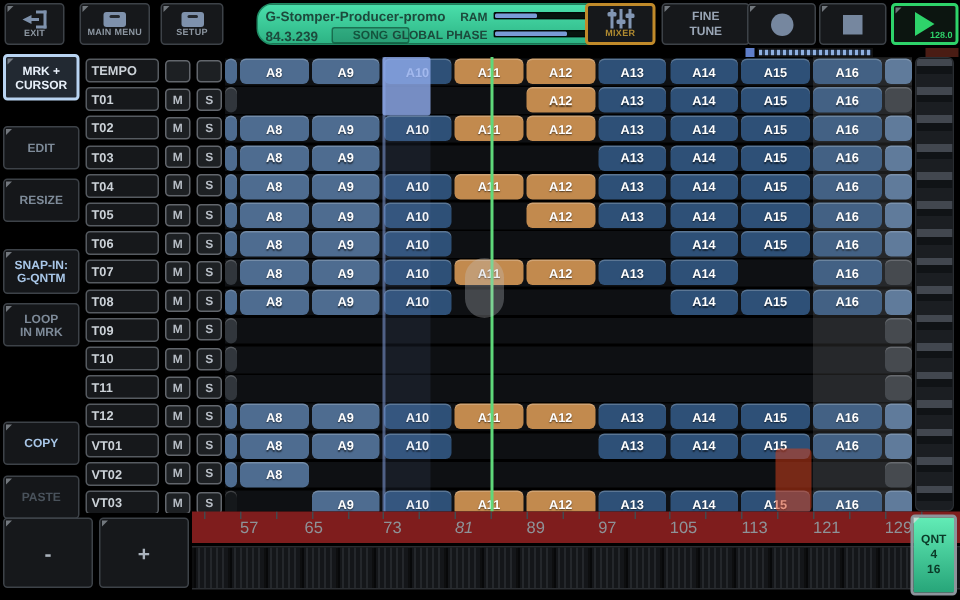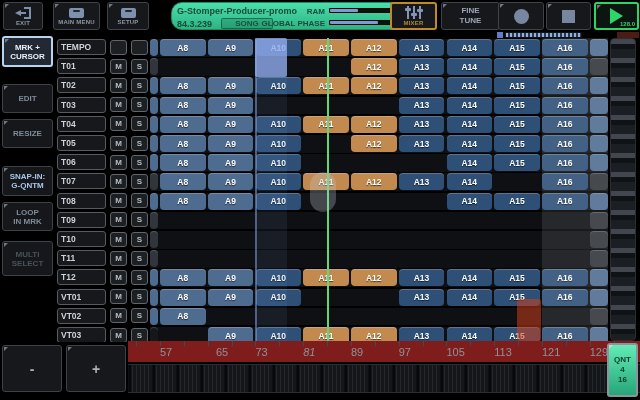--- a/index.html
+++ b/index.html
@@ -198,22 +198,22 @@
   <div id="sidebar">
     <div id="mode-tag">MODE</div>
   <div class="side-btn active" style="top: 4px; height: 31px;"><span class="fold"></span><span>MRK +
 CURSOR</span></div>
       <div class="side-btn normal" style="top: 87px; height: 29px;"><span class="fold"></span><span>RESIZE</span></div>
       <div class="side-btn normal" style="top: 52px; height: 29px;"><span class="fold"></span><span>EDIT</span></div>
       <div class="side-btn accent" style="top: 134px; height: 30px;"><span class="fold"></span><span>SNAP-IN:
 G-QNTM</span></div>
       <div class="side-btn normal" style="top: 170px; height: 29px;"><span class="fold"></span><span>LOOP
 IN MRK</span></div>
-      <div class="side-btn disabled" style="top: 209px; height: 35px;"><span class="fold"></span><span>MULTI
-SELECT</span></div>
+      <div class="side-btn accent" style="top: 249px; height: 29px;"><span class="fold"></span><span>COPY</span></div>
+      <div class="side-btn disabled" style="top: 285px; height: 29px;"><span class="fold"></span><span>PASTE</span></div>
       <div class="side-btn accent" style="top: 320px; height: 34px;"><span class="fold"></span><span>DELETE</span></div>
     </div>
 
   <div id="tracklist">
       <div class="trow" style="top: 0px;">
         <div class="tlabel">TEMPO</div>
         <div class="msbox mbox"></div>
         <div class="msbox sbox"></div>
       </div>
       <div class="trow" style="top: 19.2px;">
@@ -461,21 +461,21 @@
       <div class="tick" style="left: 294.5px;"></div>
       <div class="tick" style="left: 318.375px;"></div>
       <div class="tick" style="left: 342.25px;"></div>
       <div class="tick" style="left: 366.125px;"></div>
       <div class="tick" style="left: 390px;"></div>
       <div class="tick" style="left: 413.875px;"></div>
       <div class="tick" style="left: 437.75px;"></div>
       <div class="tick" style="left: 461.625px;"></div>
       <div class="tick" style="left: 485.5px;"></div>
       <div class="tnum" style="left: 32px;">57</div>
-      <div class="tnum" style="left: 88px;">65</div>
+      <div class="tnum" style="left: 75px;">65</div>
       <div class="tnum" style="left: 127.5px;">73</div>
       <div class="tnum" style="left: 175.25px; font-style: italic;">81</div>
       <div class="tnum" style="left: 223px;">89</div>
       <div class="tnum" style="left: 270.75px;">97</div>
       <div class="tnum" style="left: 318.5px;">105</div>
       <div class="tnum" style="left: 366.25px;">113</div>
       <div class="tnum" style="left: 414px;">121</div>
       <div class="tnum" style="left: 461.75px;">129</div>
     </div>
   <div id="zoombar"></div>

